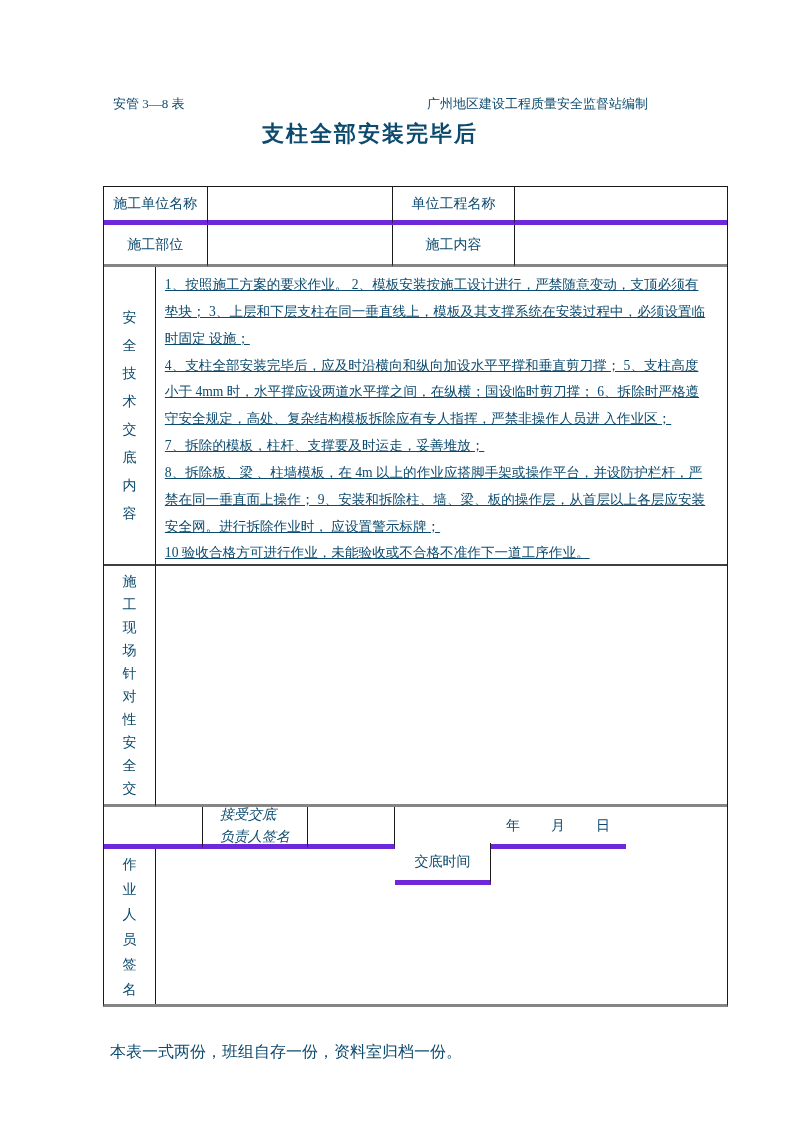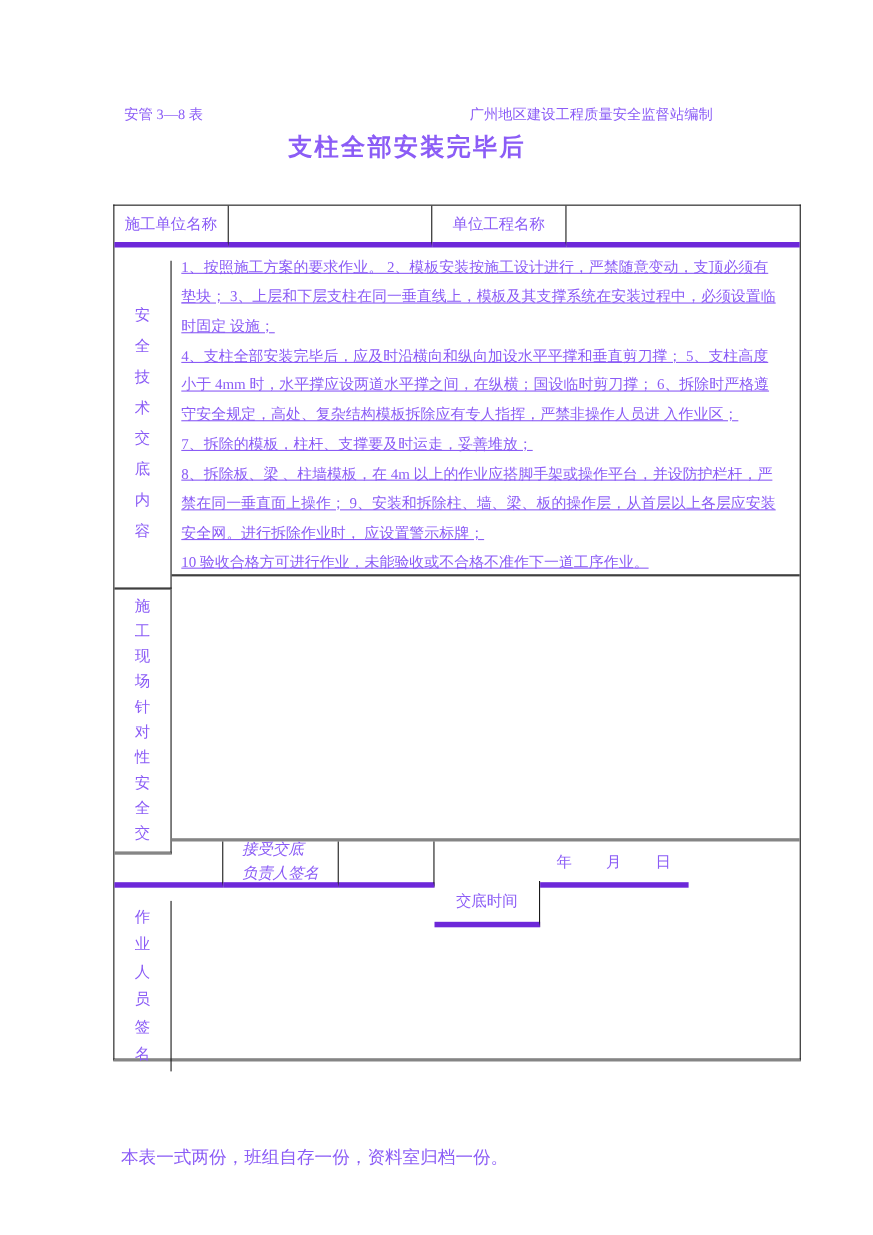--- a/index.html
+++ b/index.html
@@ -1,19 +1,19 @@
 <!DOCTYPE html>
 <html><head>
 <meta charset="utf-8">
 <style>
   * { margin:0; padding:0; box-sizing:border-box; }
   body { background:#ffffff; }
   .sheet {
     position:relative; width:740px; height:1123px; background:#ffffff;
-    font-family:"Liberation Serif","DejaVu Serif",serif; color:#8b5cf6;
+    font-family:"Liberation Serif","DejaVu Serif",serif; color:#0c4a6e;
     overflow:hidden;
     border-radius:16px;
   }
   .form-code { position:absolute; left:113px; top:95px; font-size:13px; }
   .issuer { position:absolute; right:92px; top:95px; font-size:13px; }
   .doc-title {
     position:absolute; left:0; top:119px; width:100%;
     text-align:center; font-size:22px; font-weight:bold; letter-spacing:2px;
   }
   .tbl {
@@ -28,21 +28,21 @@
     font-size:14px; overflow:hidden;
   }
   .cell.last { border-right:none; }
   .r1 { height:38px; } .r1 .cell { height:38px; }
   .r2 { height:42px; } .r2 .cell { height:42px; border-bottom:3px solid #858585; }
   .r3 { height:299px; } .r3 .cell { height:299px; border-bottom:2px solid #3f3f3f; }
   .r4 { height:241px; } .r4 .cell { height:241px; border-bottom:3px solid #858585; }
   .r5 { height:42px; } .r5 .cell { height:42px; }
   .r6 { height:155px; } .r6 .cell { height:155px; border-bottom:none; }
   .w-a { width:104px; } .w-b { width:186px; } .w-c { width:122px; } .w-d { width:213px; }
-  .w-lab { width:52px;margin-top:12px; } .w-main { width:573px; }
+  .w-lab { width:52px; } .w-main { width:573px; }
   .s1 { width:103px; } .s2 { width:99px; } .s3 { width:105px; }
   .s4 { width:87px; } .s5 { width:96px;margin-top:36px; } .s6 { width:135px; }
   .vtext {
     width:17px; text-align:center; word-break:break-all;
     font-size:14px;
   }
   .lh28 { line-height:28px; }
   .lh23 { line-height:23px; }
   .lh25 { line-height:25px; }
   .content-cell {
@@ -69,20 +69,26 @@
 
   <div class="tbl">
 
     <div class="row r1">
       <div class="cell w-a">施工单位名称</div>
       <div class="cell w-b"></div>
       <div class="cell w-c">单位工程名称</div>
       <div class="cell w-d last"></div>
     </div>
 
+    <div class="row r2">
+      <div class="cell w-a">施工部位</div>
+      <div class="cell w-b"></div>
+      <div class="cell w-c">施工内容</div>
+      <div class="cell w-d last"></div>
+    </div>
 
     <div class="row r3">
       <div class="cell w-lab">
         <div class="vtext lh28">安全技术交底内容</div>
       </div>
       <div class="cell w-main last content-cell">
         <div class="content-text">1、按照施工方案的要求作业。 2、模板安装按施工设计进行，严禁随意变动，支顶必须有
 垫块； 3、上层和下层支柱在同一垂直线上，模板及其支撑系统在安装过程中，必须设置临
 时固定 设施；
 4、支柱全部安装完毕后，应及时沿横向和纵向加设水平平撑和垂直剪刀撑； 5、支柱高度

